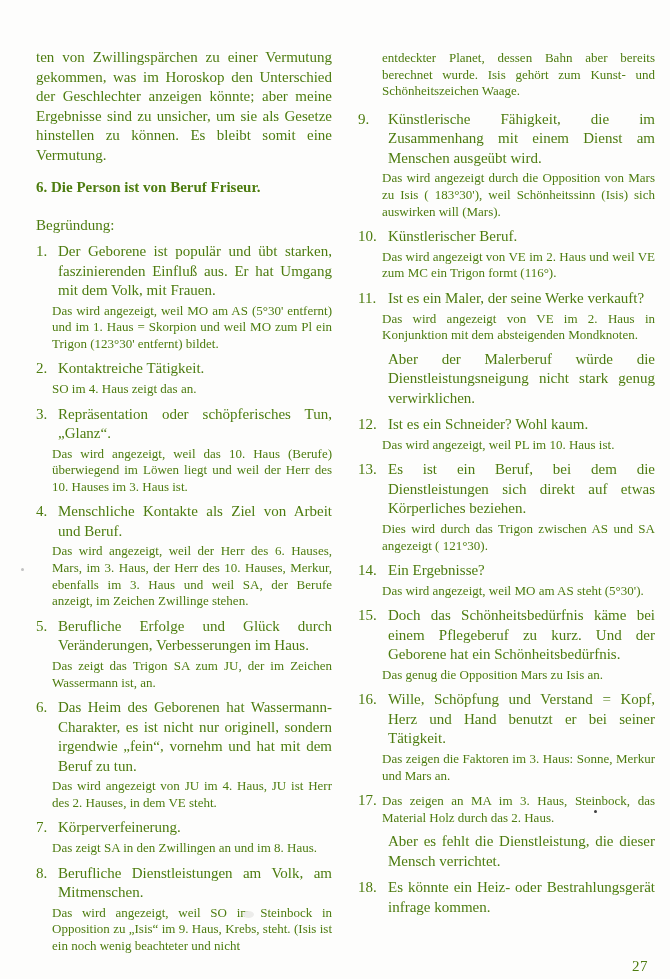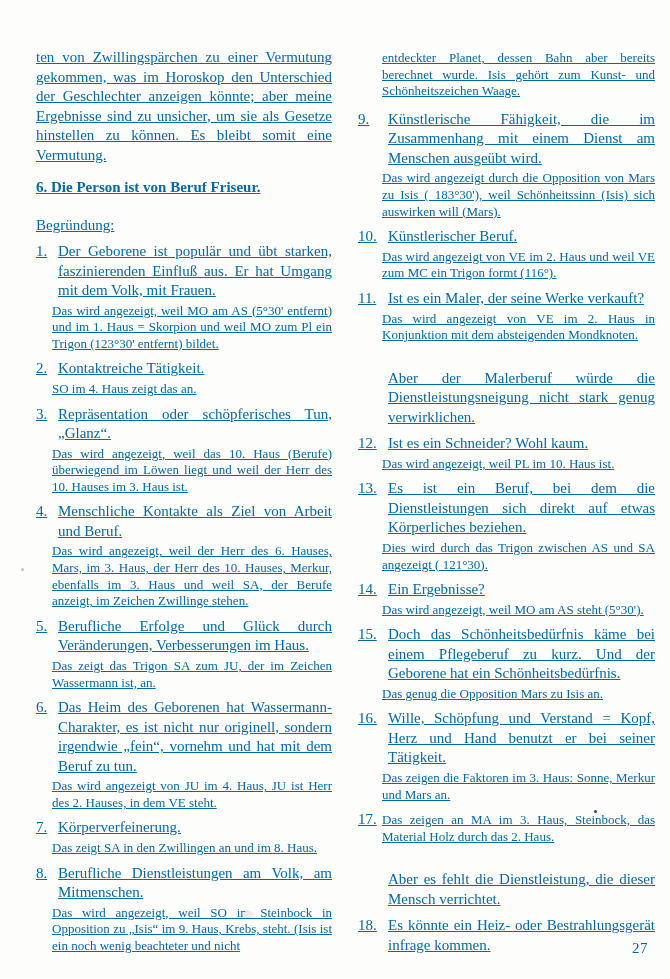--- a/index.html
+++ b/index.html
@@ -1,24 +1,23 @@
 <!DOCTYPE html>
 <html lang="de"><head>
 <meta charset="utf-8">
 <style>
   * { margin:0; padding:0; box-sizing:border-box; }
   html, body { background:#ffffff; }
   .page {
     position:relative;
     width:670px; height:979px;
     background:#fdfdfc;
-    color:#0369a1;
+    color:#4d7c0f;
     font-family:"Liberation Serif","DejaVu Serif",serif;
     overflow:hidden;
-    text-decoration:underline;
   }
   .columns {
     display:flex;
     gap:26px;
     padding:48px 15px 0 36px;
   }
   .col { min-width:0; }
   .col.left  { flex:0 0 296px; width:296px; }
   .col.right { flex:0 0 297px; width:297px; }
 
@@ -35,28 +34,28 @@
   .col.right .num { flex:0 0 30px; }
   .item .body { flex:1; min-width:0; }
 
   .note {
     font-size:13px;
     line-height:1.28;
     text-align:justify;
     margin-top:2px;
     margin-left:-6px;
   }
-  .para { margin-top:25px; }
+  .para { margin-top:6px; }
 
   .cont { margin-left:24px; }
   .col.right .item:first-of-type { margin-top:10px; }
 
   .pageno {
     position:absolute;
-    right:22px; bottom:22px;
+    right:22px; bottom:4px;
     font-size:15px;
     letter-spacing:0.5px;
   }
 
   .artifact { position:absolute; border-radius:50%; }
   .artifact.dot1   { left:594px; top:810px; width:3px;  height:3px; background:#3f3f3f; }
   .artifact.speck  { left:21px;  top:568px; width:3px;  height:3px; background:#c2c2c2; }
   .artifact.smudge { left:243px; top:911px; width:11px; height:7px; background:#ececea; }
 </style>
 </head>

